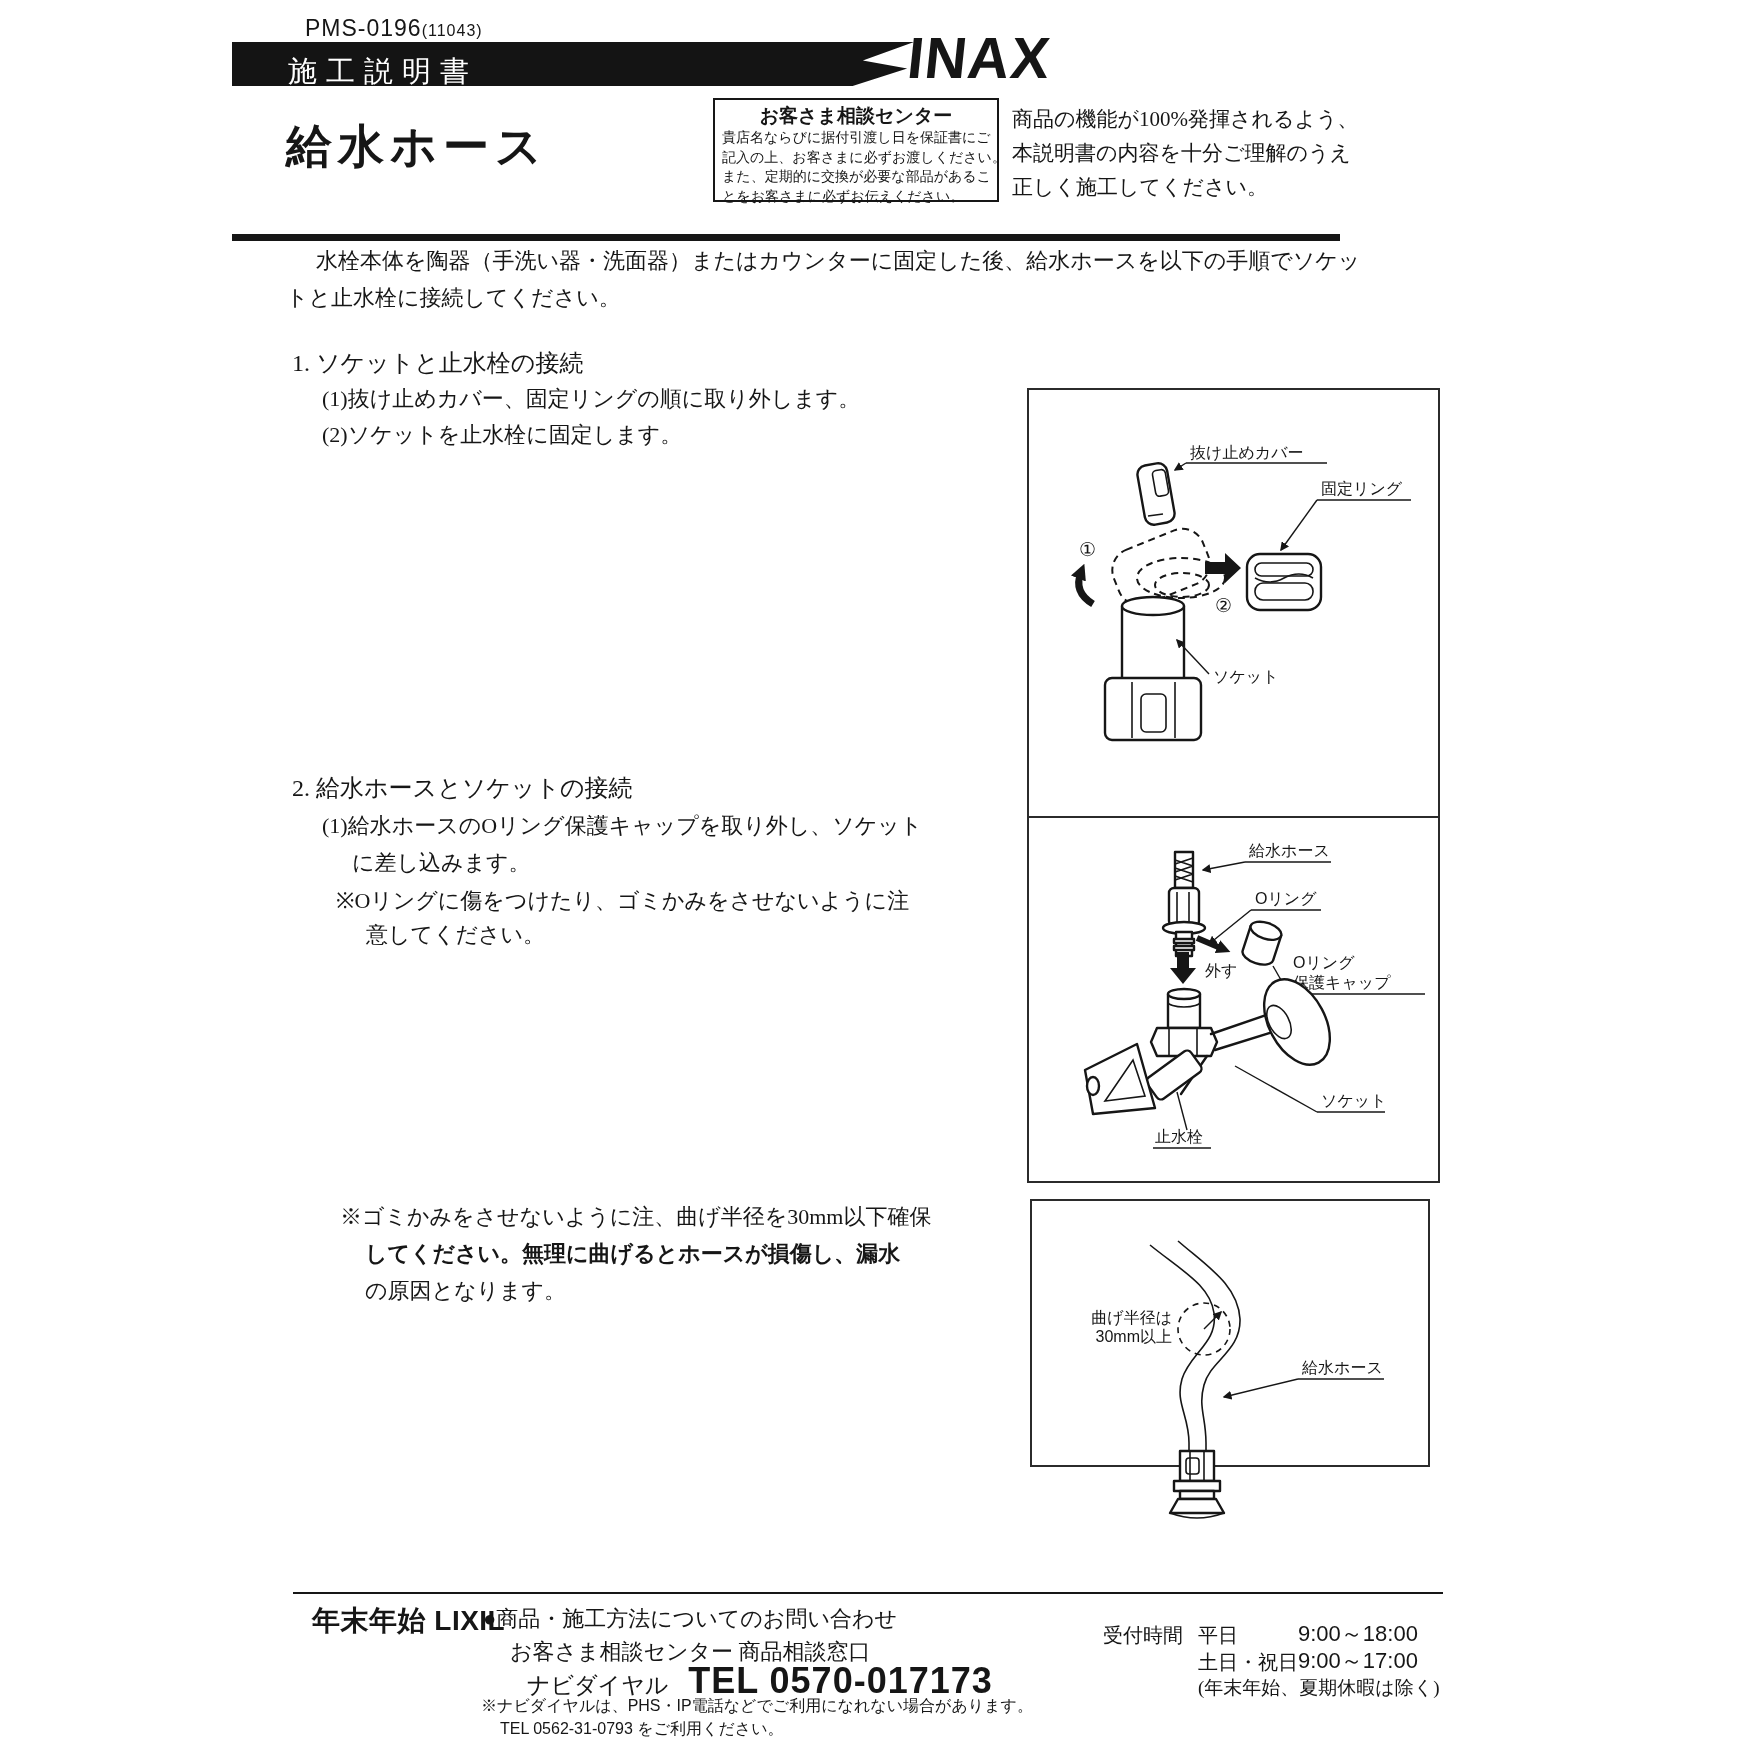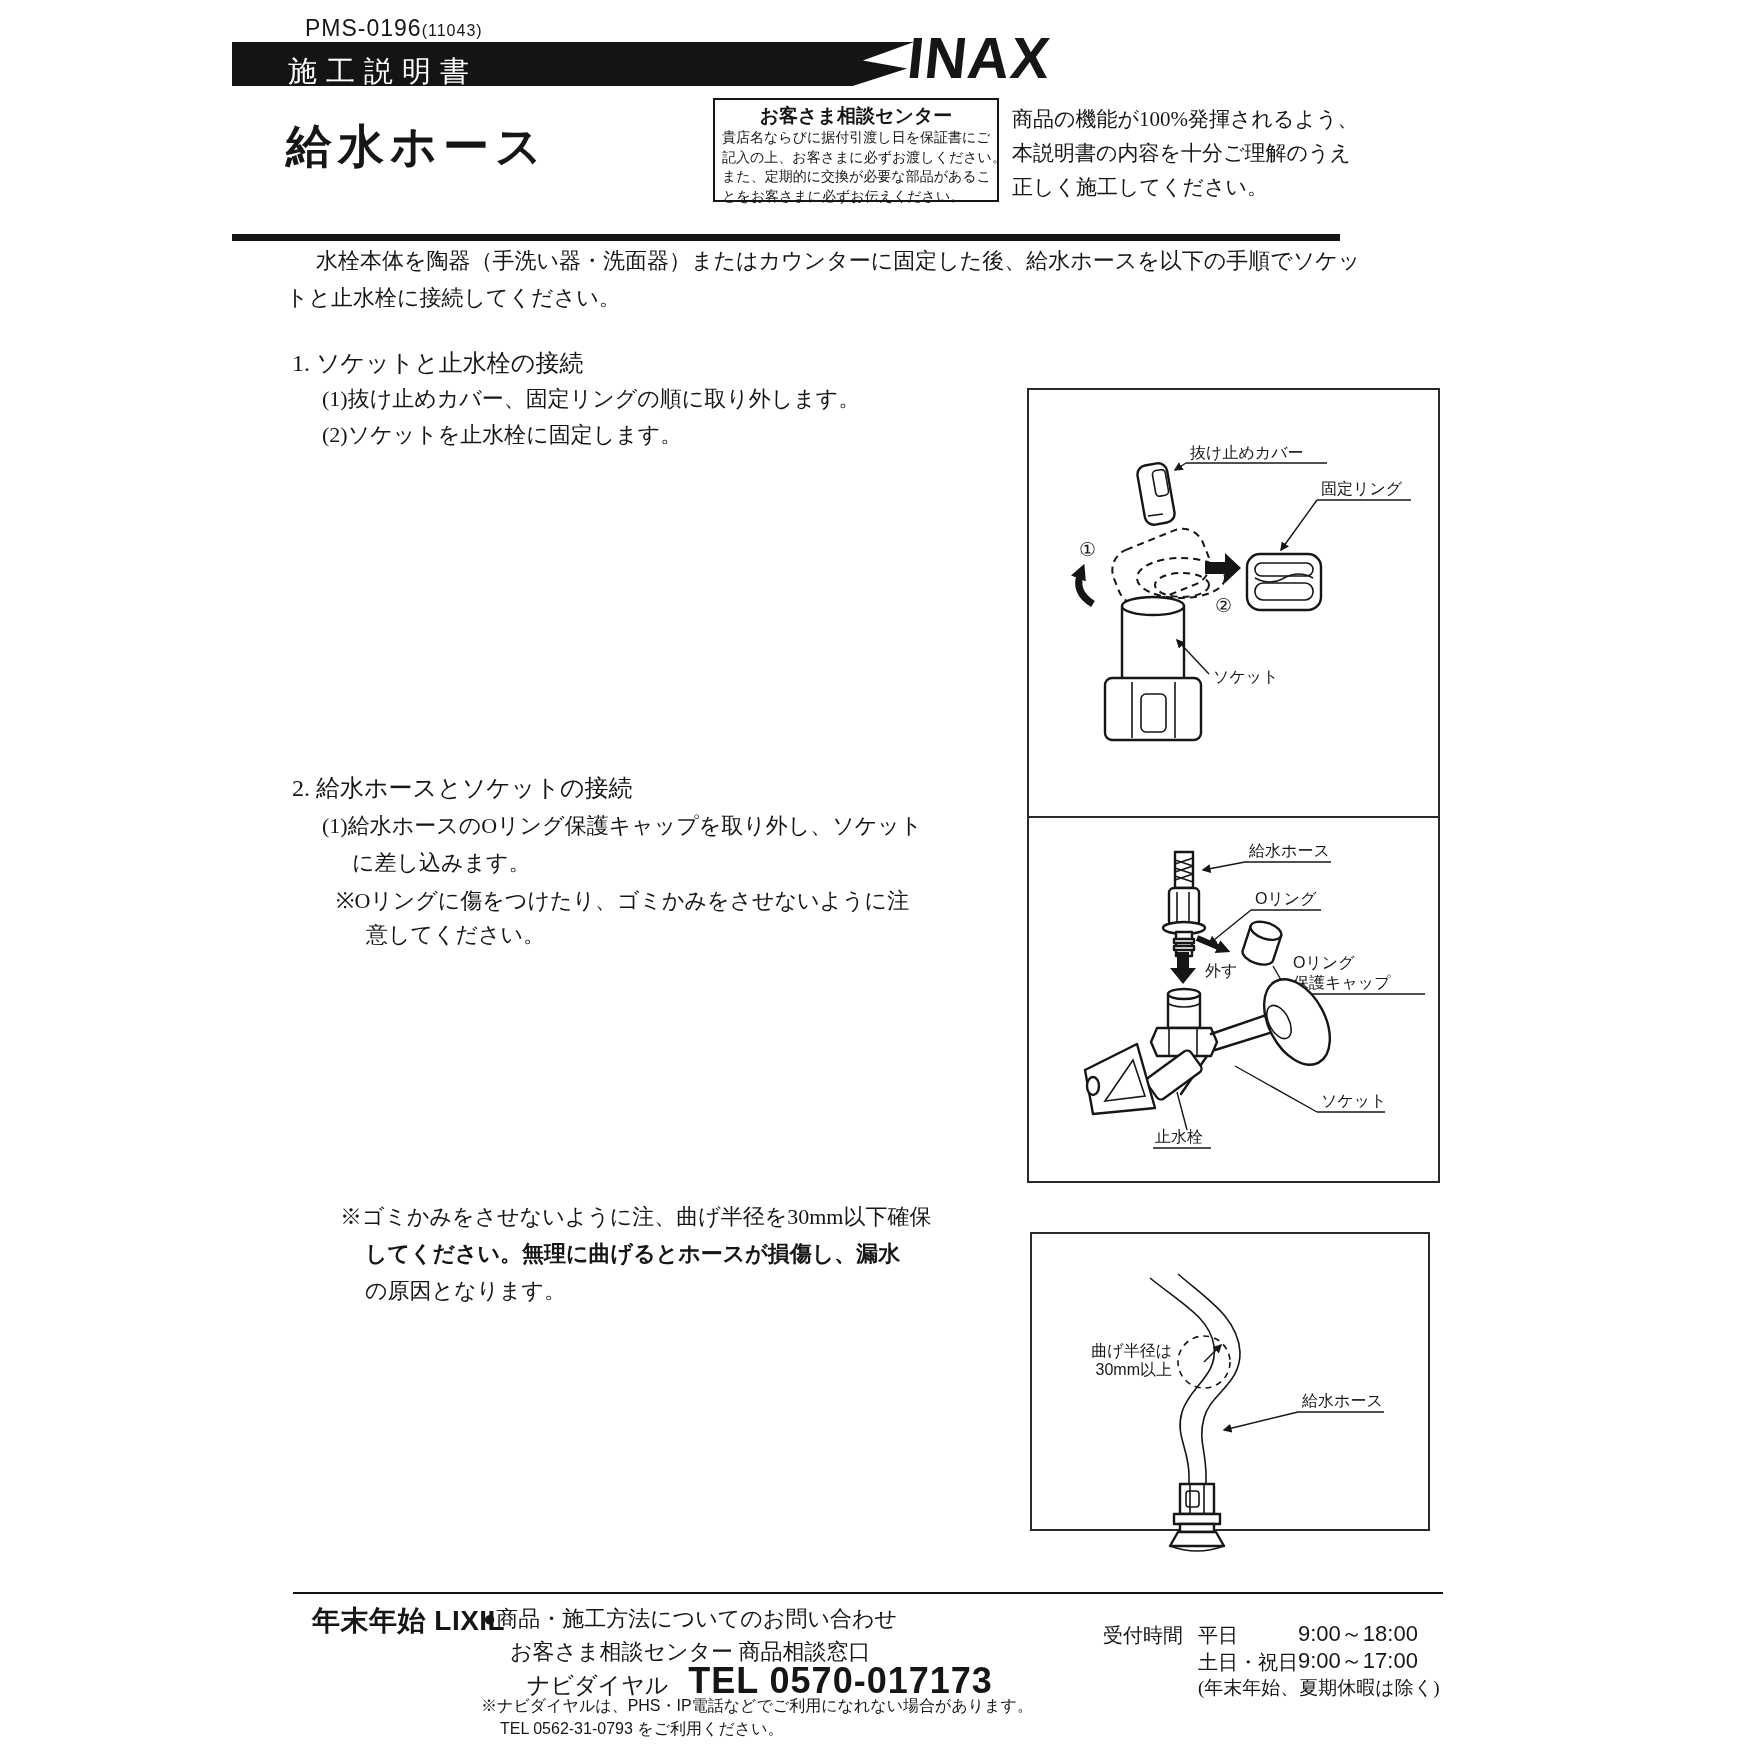--- a/index.html
+++ b/index.html
@@ -206,21 +206,21 @@
       <line class="ln" x1="124" y1="330" x2="182" y2="330"></line>
       <line class="ln" x1="158" y1="312" x2="148" y2="274"></line>
       <text class="flabel" x="126" y="324">止水栓</text>
     </svg>
   </div>
 
   <div class="abs body-line" style="left:340px;top:1202px;">※ゴミかみをさせないように注、曲げ半径を30mm以下確保</div>
   <div class="abs body-line" style="left:365px;top:1239px;font-weight:bold;">してください。無理に曲げるとホースが損傷し、漏水</div>
   <div class="abs body-line" style="left:365px;top:1276px;">の原因となります。</div>
 
-  <div class="abs figure-box" style="left:1030px;top:1232px;width:400px;height:299px;">
+  <div class="abs figure-box" style="left:1030px;top:1199px;width:400px;height:268px;">
     <svg width="396" height="365" viewBox="0 0 396 365">
       <defs>
         <marker id="a3" markerWidth="9" markerHeight="9" refX="7.5" refY="4.5" orient="auto" markerUnits="userSpaceOnUse">
           <path d="M0,0L9,4.5L0,9z" fill="#161616"></path>
         </marker>
       </defs>
       <g>
         <path class="thin" d="M118,44 C150,70 178,84 182,112 C186,142 158,152 150,178 C143,202 157,214 157,242 L157,250" stroke-width="2.4"></path>
         <path class="thin" d="M146,40 C176,66 206,84 208,118 C209,150 178,160 172,184 C166,206 174,216 174,242 L174,250" stroke-width="2.4"></path>
         <rect class="draw" x="148" y="250" width="34" height="30"></rect>

